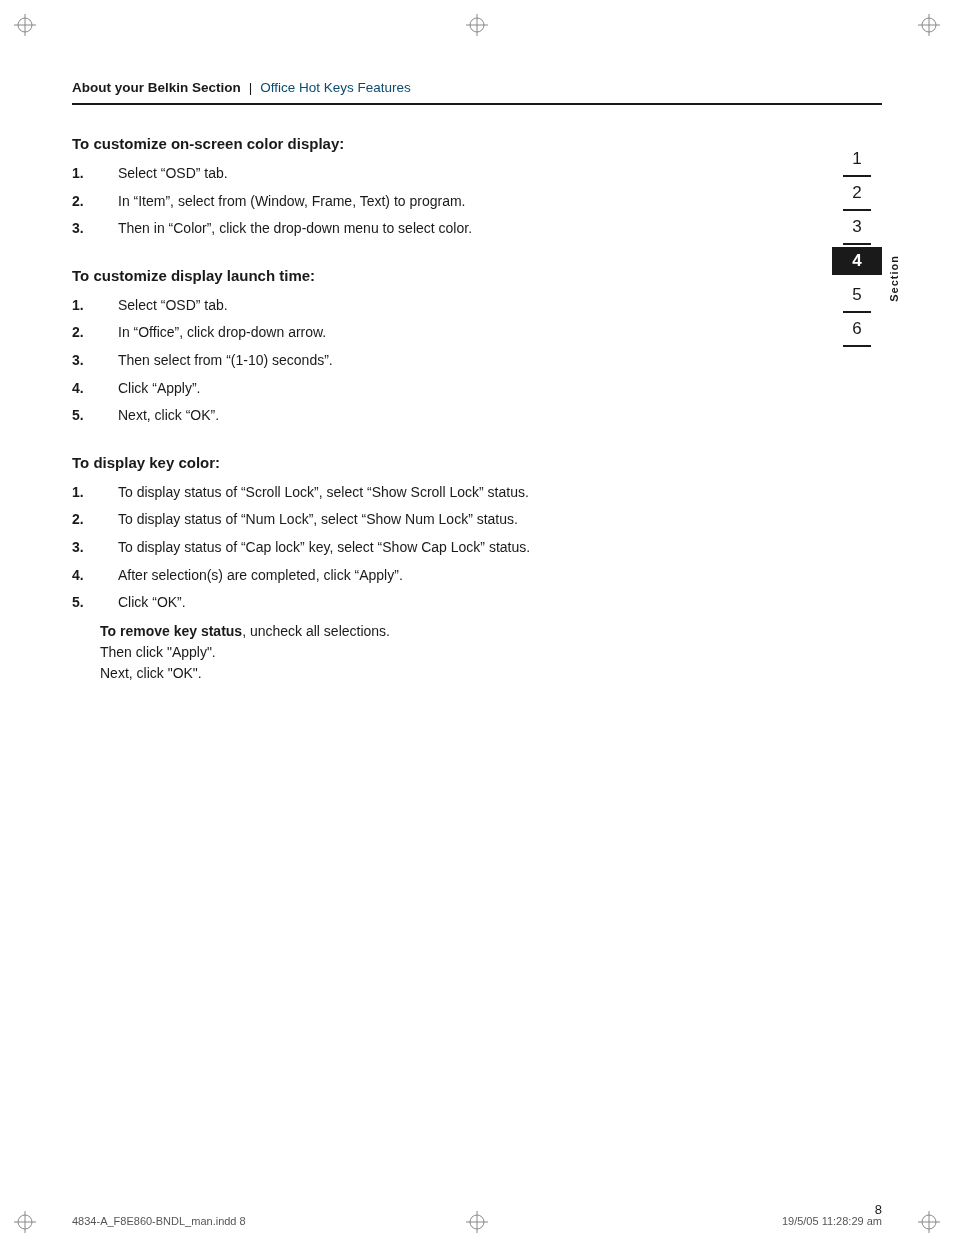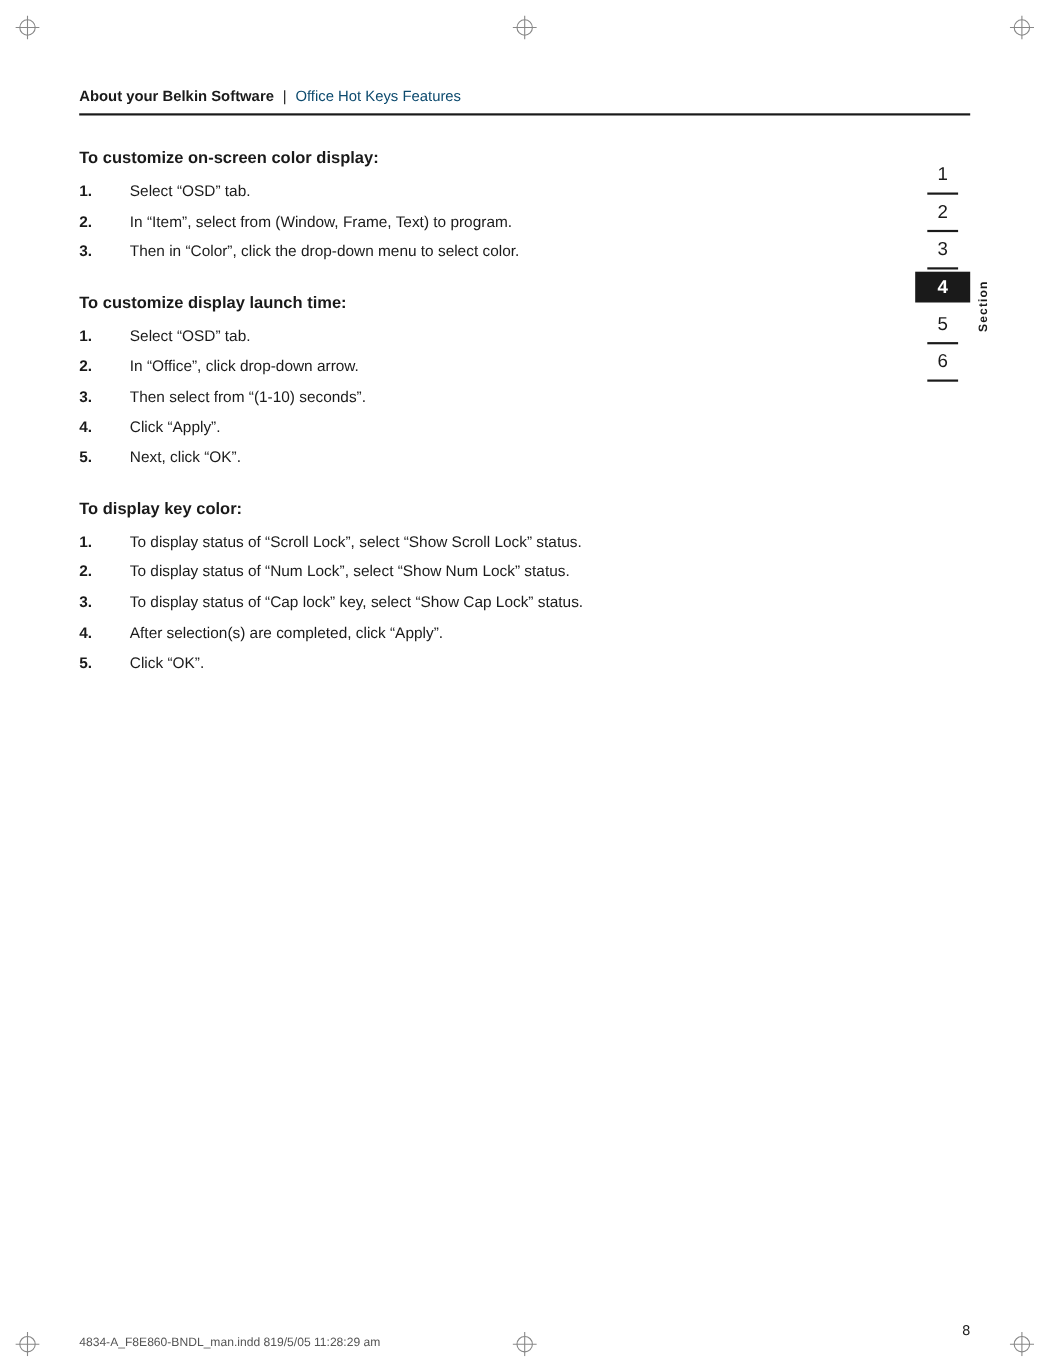--- a/index.html
+++ b/index.html
@@ -199,20 +199,21 @@
       font-weight: bold;
     }
 
     
     .page-footer {
       position: absolute;
       bottom: 20px;
       left: 72px;
       right: 72px;
       display: flex;
+      justify-content: space-between;
       align-items: center;
       font-size: 11px;
       color: #555;
     }
 
     .footer-left {
       font-size: 11px;
       color: #555;
     }
 
@@ -273,21 +274,21 @@
     <svg viewBox="0 0 22 22">
         <circle cx="11" cy="11" r="7" fill="none" stroke="#888" stroke-width="1"></circle>
         <line x1="11" y1="0" x2="11" y2="22" stroke="#888" stroke-width="1"></line>
         <line x1="0" y1="11" x2="22" y2="11" stroke="#888" stroke-width="1"></line>
       </svg>
   </div>
 
   <div class="page-content">
 
     <div class="header">
-      <span class="header-brand">About your Belkin Software</span>
+      <span class="header-brand">About your Belkin Section</span>
       <span class="header-separator">|</span>
       <span class="header-title">Office Hot Keys Features</span>
     </div>
 
     <div class="main-layout">
 
       <div class="content-area">
 
         <div class="section-block">
           <div class="section-heading">To customize on-screen color display:</div>
@@ -350,20 +351,23 @@
             </li>
             <li>
               <span class="num">4.</span>
               <span class="text">After selection(s) are completed, click “Apply”.</span>
             </li>
             <li>
               <span class="num">5.</span>
               <span class="text">Click “OK”.</span>
             </li>
           </ol>
+          <div class="sub-block">
+            <span class="bold-text">To remove key status</span><span>, uncheck all selections.<br>Then click "Apply".<br>Next, click "OK".</span>
+          </div>
         </div>
 
       </div>
 
       <div class="sidebar">
         <div class="section-nav">
 
           <div class="nav-item">
             <span class="nav-number">1</span>
             <div class="nav-divider"></div>

